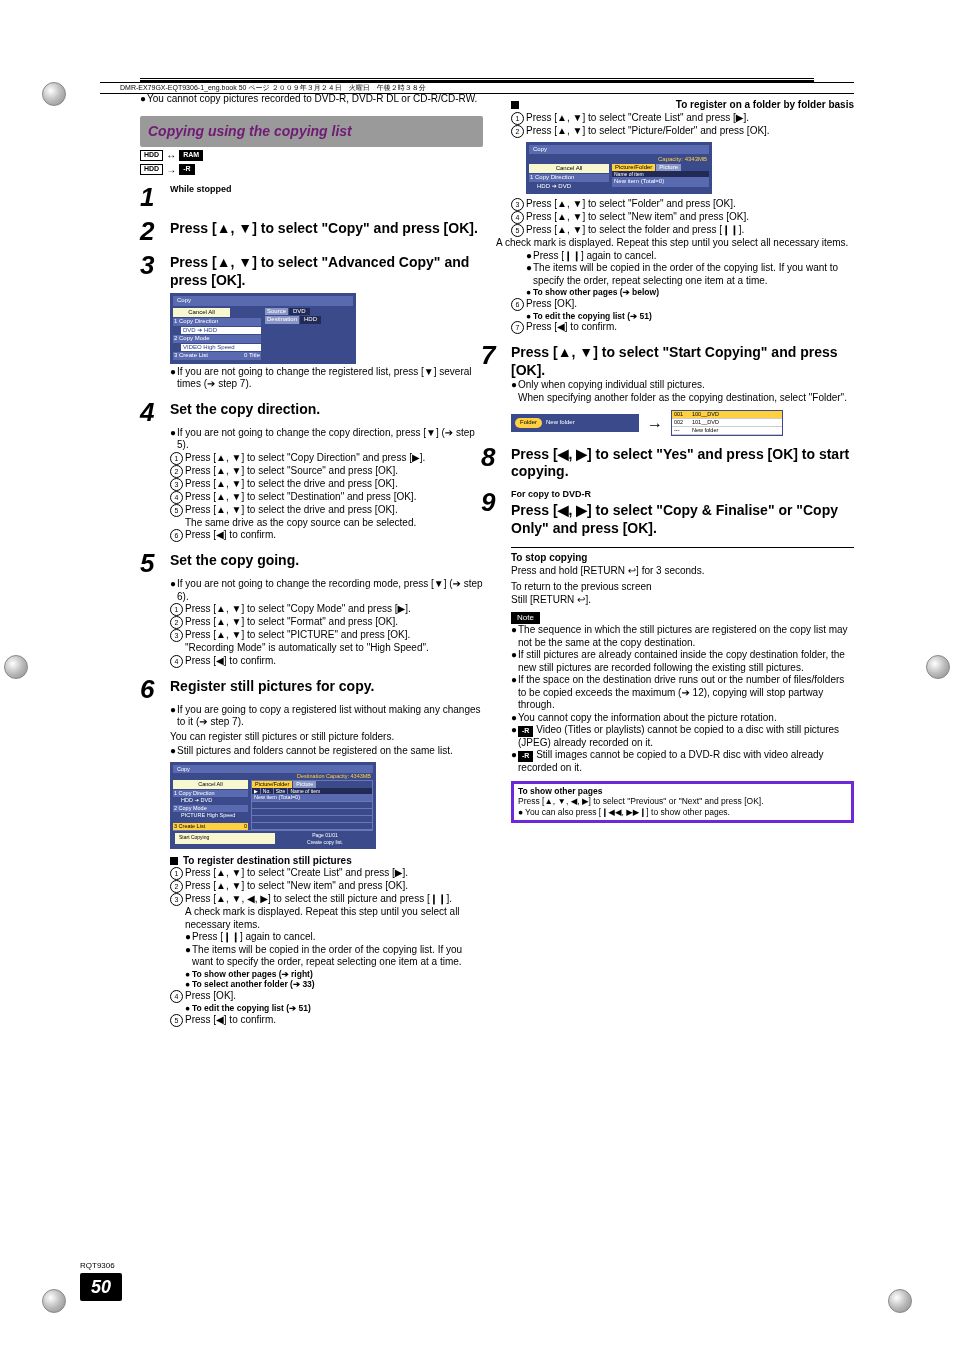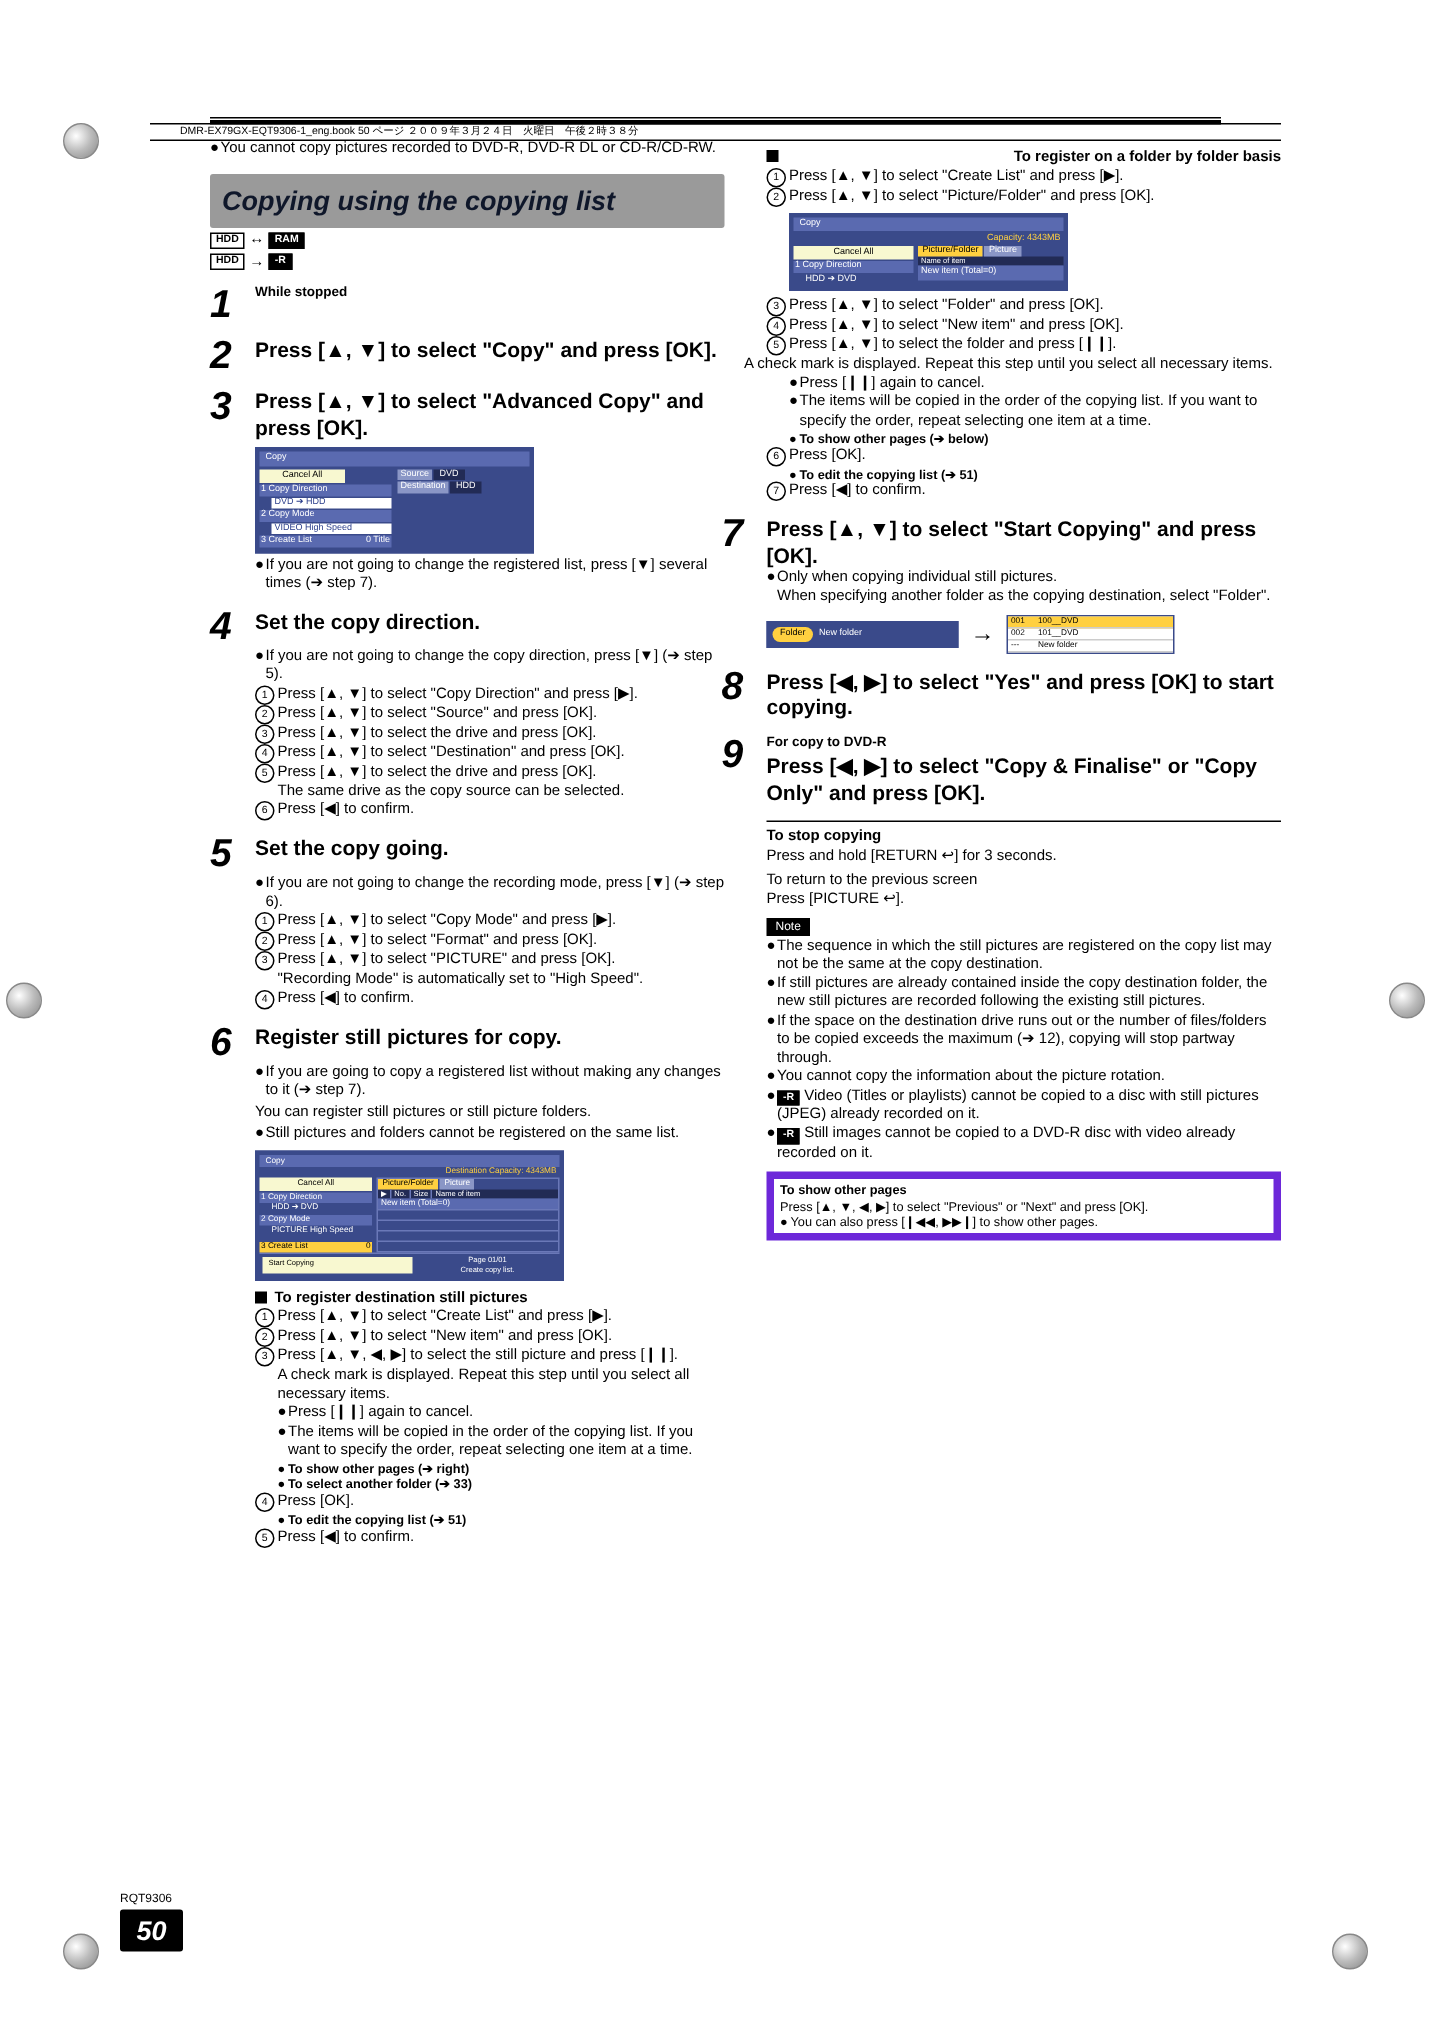--- a/index.html
+++ b/index.html
@@ -68,24 +68,24 @@
   }
   .bullet .dot {
     width: 7px;
     flex-shrink: 0;
   }
   .bullet .txt {
     flex: 1;
   }
   .section-bar {
     background: #9a9a9a;
-    color: #0f172a;
+    color: #701a75;
     font-weight: bold;
     font-style: italic;
-    font-size: 18px;
+    font-size: 14px;
     padding: 7px 8px;
     border-radius: 2px;
     margin-top: 10px;
   }
   .badges-row {
     display: flex;
     align-items: center;
     gap: 3px;
     margin-top: 2px;
   }
@@ -314,21 +314,21 @@
     width:110px;
   }
   .folder-list .r{
     display:flex;
     border-bottom:1px solid #ccc;
     padding:0 2px;
   }
   .folder-list .r.hl{ background:#ffd040;}
   .folder-list .r span:first-child{ width:18px;}
   .show-box{
-    border:5px solid #6d28d9;
+    border:3px solid #6d28d9;
     padding:2px 4px;
     margin-top:6px;
     font-size:8.5px;
   }
   .page-num-box {
     position: absolute;
     left: 80px;
     bottom: 50px;
     width: 42px;
     height: 28px;
@@ -757,21 +757,21 @@
         <div class="step-main">
           <div class="step-small">For copy to DVD-R</div>
           <div class="step-action">Press [◀, ▶] to select "Copy &amp; Finalise" or "Copy Only" and press [OK].</div>
         </div>
       </div>
 
       <div style="border-top:1px solid #000; margin-top:10px; padding-top:4px;">
         <div style="font-weight:bold;">To stop copying</div>
         <div>Press and hold [RETURN ↩] for 3 seconds.</div>
         <div style="font-weight:normal; margin-top:4px;">To return to the previous screen</div>
-        <div>Press [PICTURE ↩].</div>
+        <div>Still [RETURN ↩].</div>
       </div>
 
       <span class="note-tag">Note</span>
       <div class="bullet">
           <div class="dot">●</div>
           <div class="txt">The sequence in which the still pictures are registered on the copy list may not be the same at the copy destination.</div>
         </div>
       <div class="bullet">
           <div class="dot">●</div>
           <div class="txt">If still pictures are already contained inside the copy destination folder, the new still pictures are recorded following the existing still pictures.</div>

